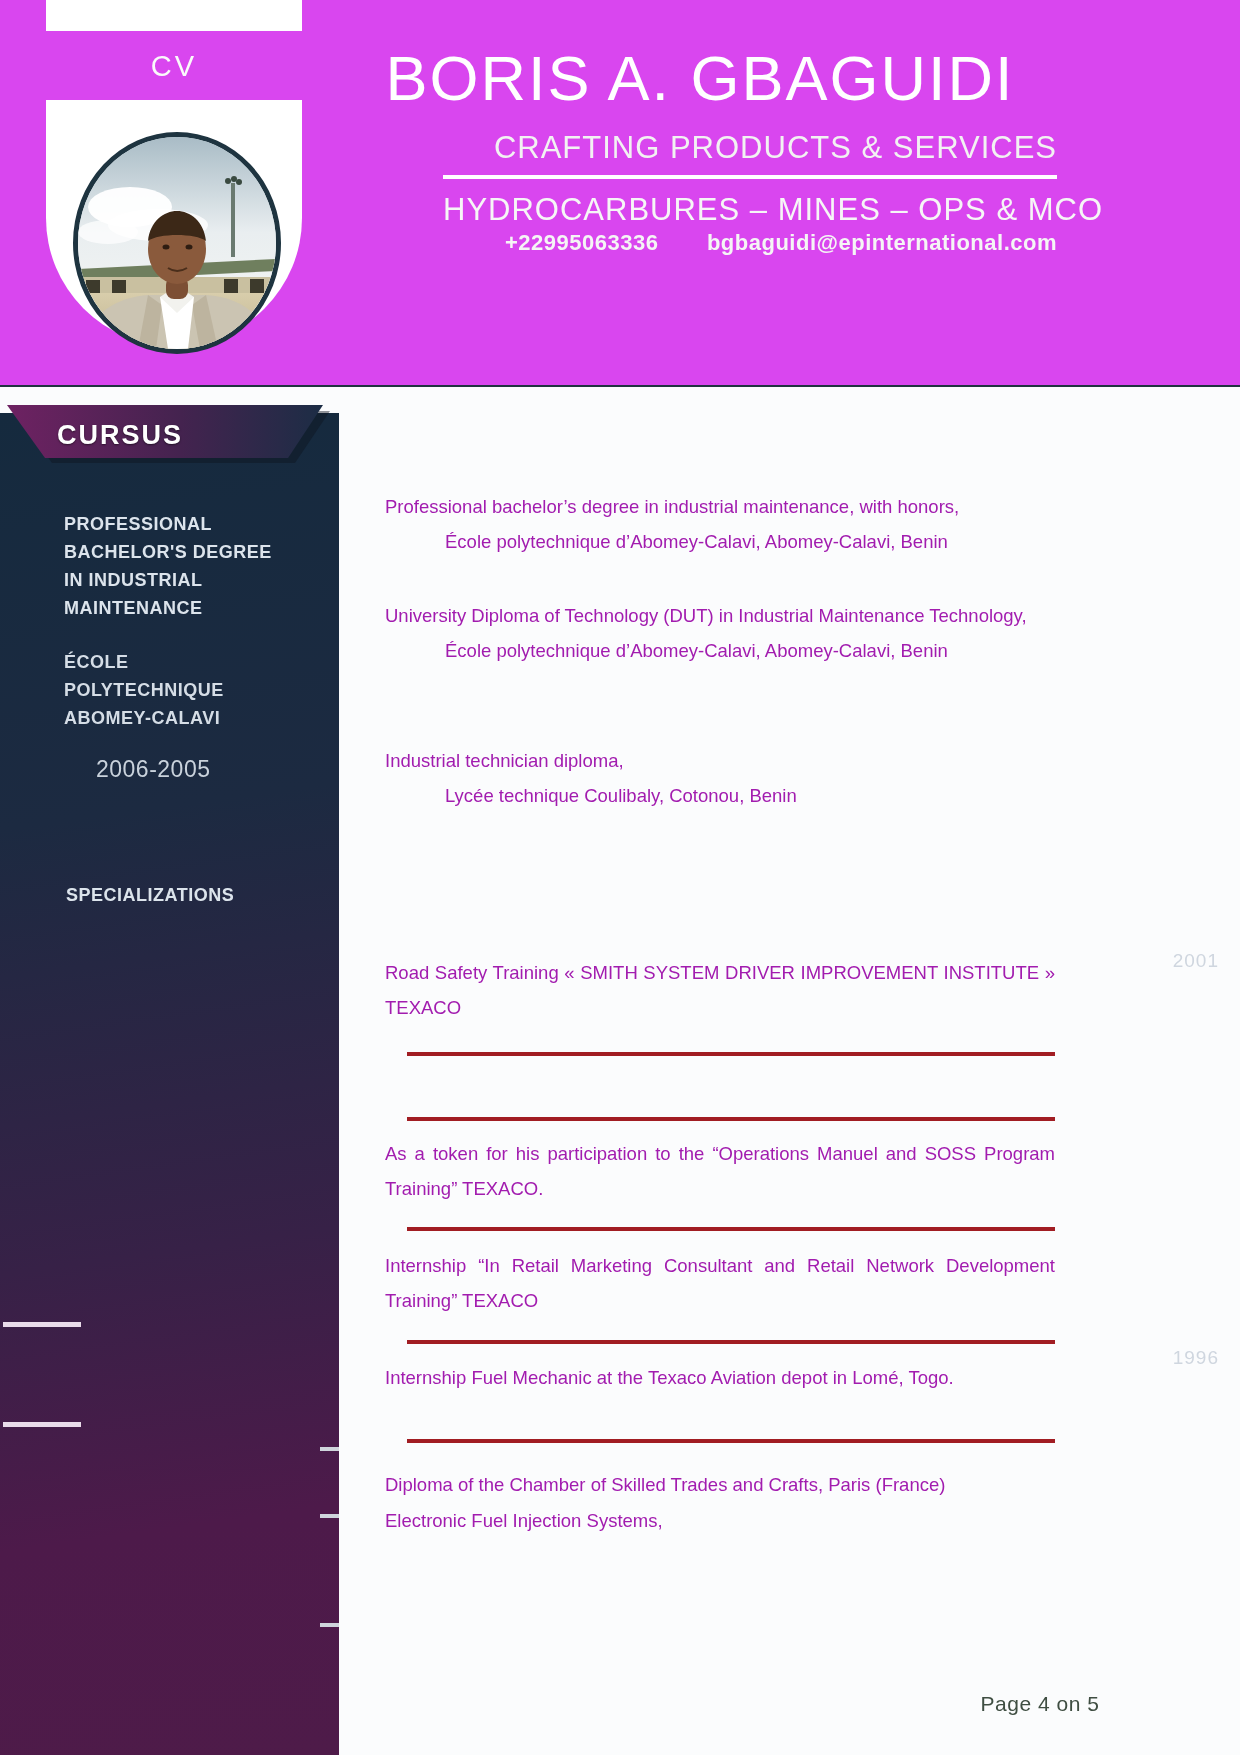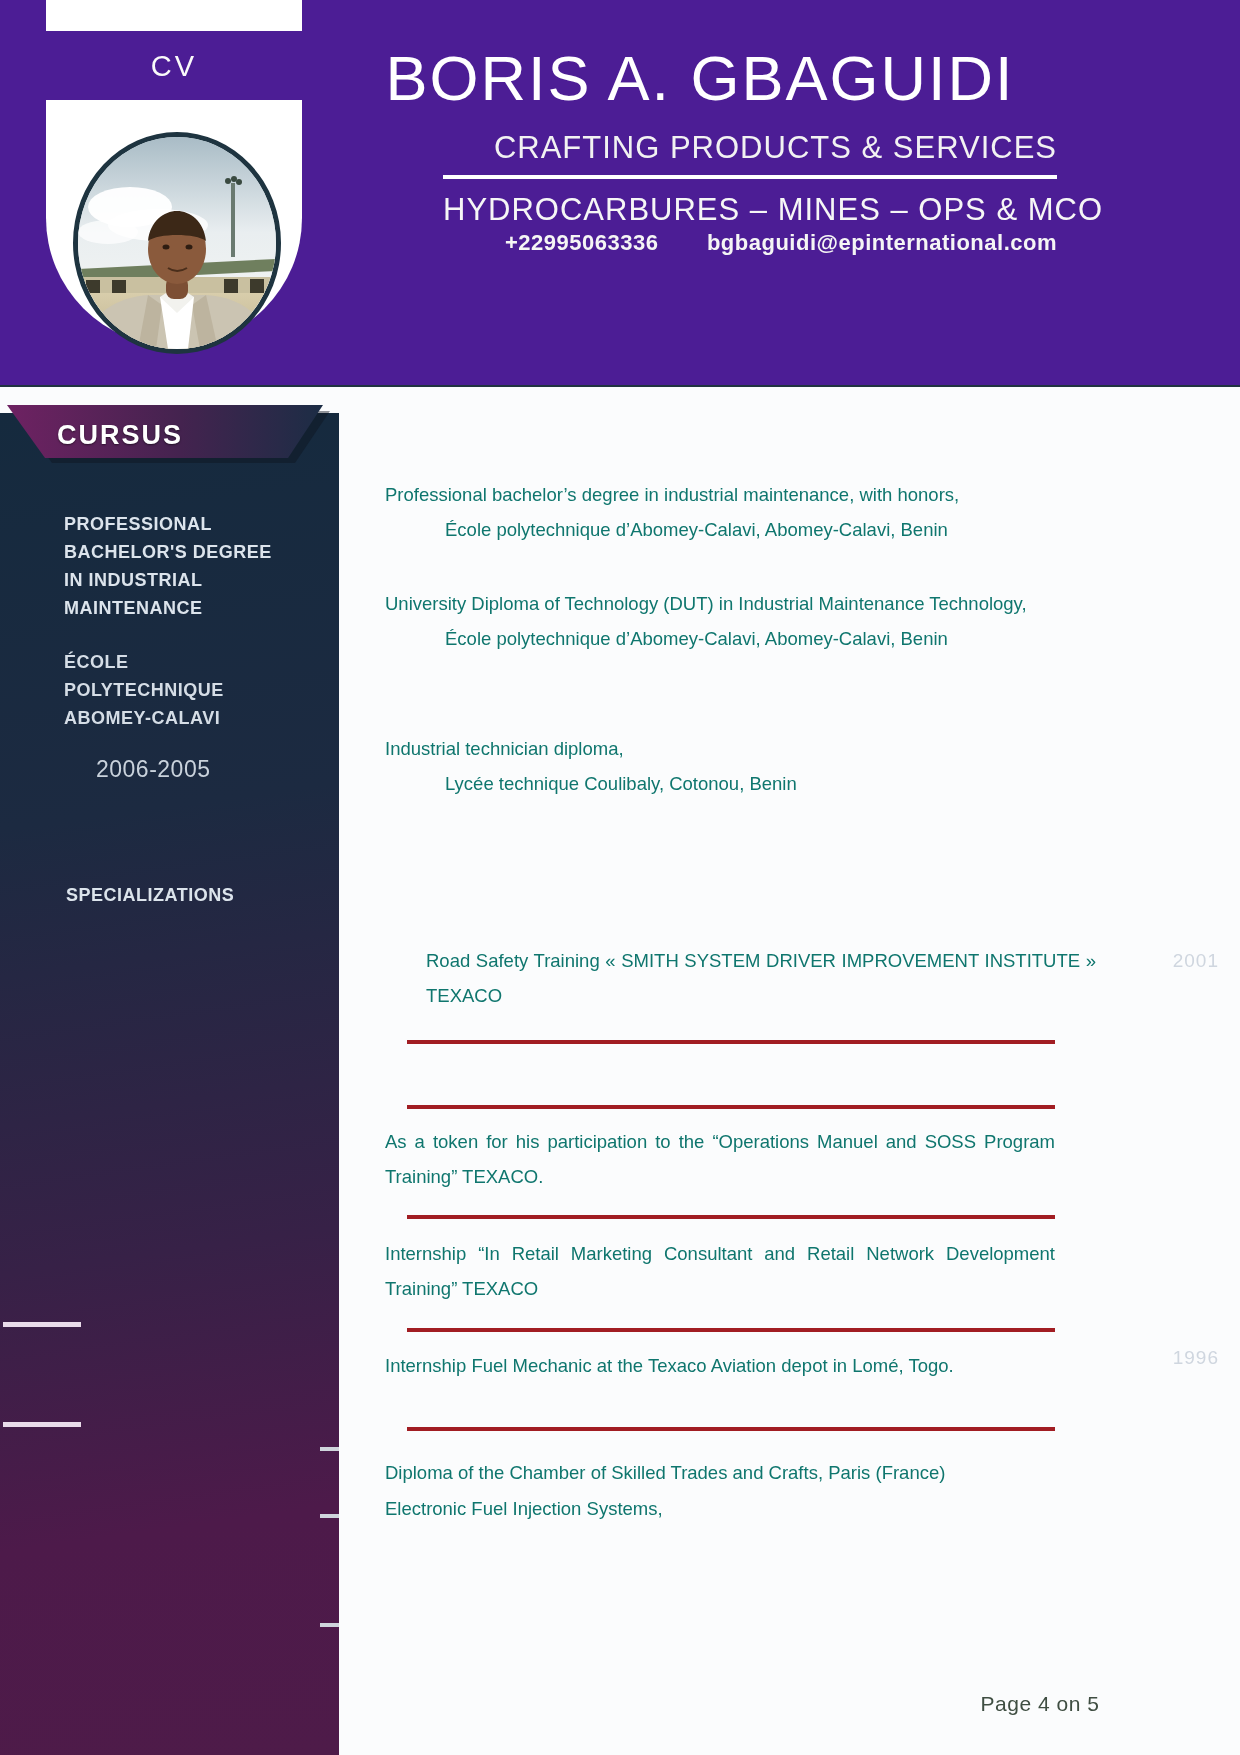--- a/index.html
+++ b/index.html
@@ -1,20 +1,20 @@
 <!DOCTYPE html>
 <html><head>
 <meta charset="utf-8">
 <style>
   html,body{margin:0;padding:0;background:#e8e8e8;}
   .page{position:relative;width:1240px;height:1755px;background:#fbfcfd;overflow:hidden;
         font-family:"Liberation Sans",sans-serif;margin:0 auto;}
 
   
-  .header{position:absolute;left:0;top:0;width:1240px;height:385px;background:#4c1d95;
+  .header{position:absolute;left:0;top:0;width:1240px;height:385px;background:#d946ef;
           border-bottom:2px solid #203341;}
   .badge-tab{position:absolute;left:46px;top:0;width:256px;height:31px;background:#ffffff;}
   .cv-label{position:absolute;left:46px;top:50px;width:256px;text-align:center;color:#fafafa;
             font-size:29px;letter-spacing:3px;font-weight:normal;}
   .shield{position:absolute;left:46px;top:100px;width:256px;height:246px;background:#ffffff;
           border-radius:0 0 128px 128px;}
   .photo-frame{position:absolute;left:27px;top:32px;width:198px;height:212px;border:5px solid #1e3440;
                border-radius:50%;overflow:hidden;background:#dfe7ea;}
   .photo-frame svg{display:block;}
 
@@ -42,25 +42,25 @@
   .sb-spec{position:absolute;left:66px;top:885px;color:#dce4ec;font-size:18px;font-weight:bold;
            letter-spacing:.5px;}
   .sb-year-mark{position:absolute;right:21px;color:#cfd6df;font-size:19px;letter-spacing:1px;}
   .y2001{top:950px;} .y2000{top:1347px;}
   .tick{position:absolute;right:0;width:19px;height:4px;background:#cfd5dc;}
   .tick1{top:1034px;} .tick2{top:1101px;} .tick3{top:1210px;}
   .tl-line{position:absolute;left:3px;width:78px;height:5px;background:#e9dcea;}
   .tl-line1{top:1322px;} .tl-line2{top:1422px;}
 
   
-  .content{position:absolute;left:385px;top:4px;width:670px;height:1267px;color:#0f766e;}
+  .content{position:absolute;left:385px;top:16px;width:670px;height:1267px;color:#a21caf;}
   .para{position:absolute;left:0;width:670px;font-size:18.5px;line-height:35px;text-align:justify;}
   .edu-school{padding-left:60px;text-align:left;}
   .edu0{top:473px;} .edu1{top:582px;} .edu2{top:727px;}
-  .tr0{top:939px;margin-left:41px;} .tr1{top:1051px;} .tr2{top:1120px;} .tr3{top:1232px;} .tr4{top:1344px;}
+  .tr0{top:939px;} .tr1{top:1051px;} .tr2{top:1120px;} .tr3{top:1232px;} .tr4{top:1344px;}
   .red-rule{position:absolute;left:22px;width:648px;height:4px;background:#a11d23;}
   .rr0{top:1036px;} .rr1{top:1101px;} .rr2{top:1211px;} .rr3{top:1324px;} .rr4{top:1423px;}
   .certs{top:1451px;line-height:36px;text-align:left;}
 
   .page-num{position:absolute;left:960px;top:1692px;width:160px;text-align:center;
             font-size:21px;color:#3f4e42;letter-spacing:.5px;}
 </style>
 </head>
 <body>
 

